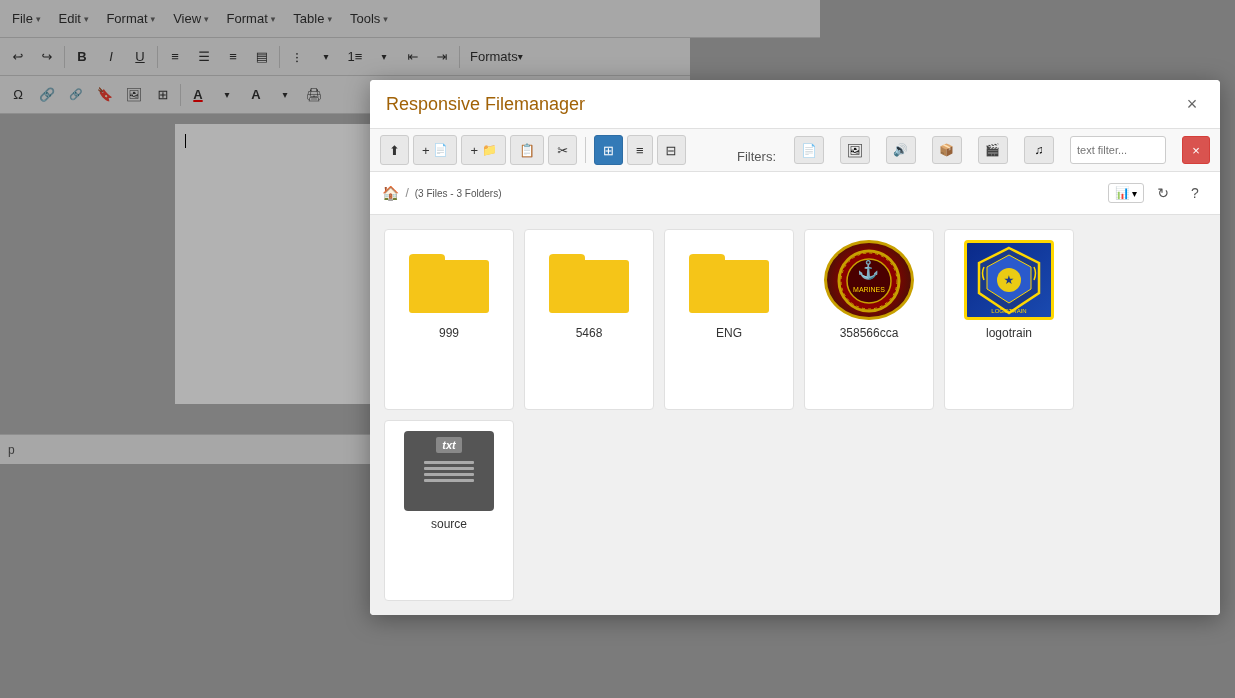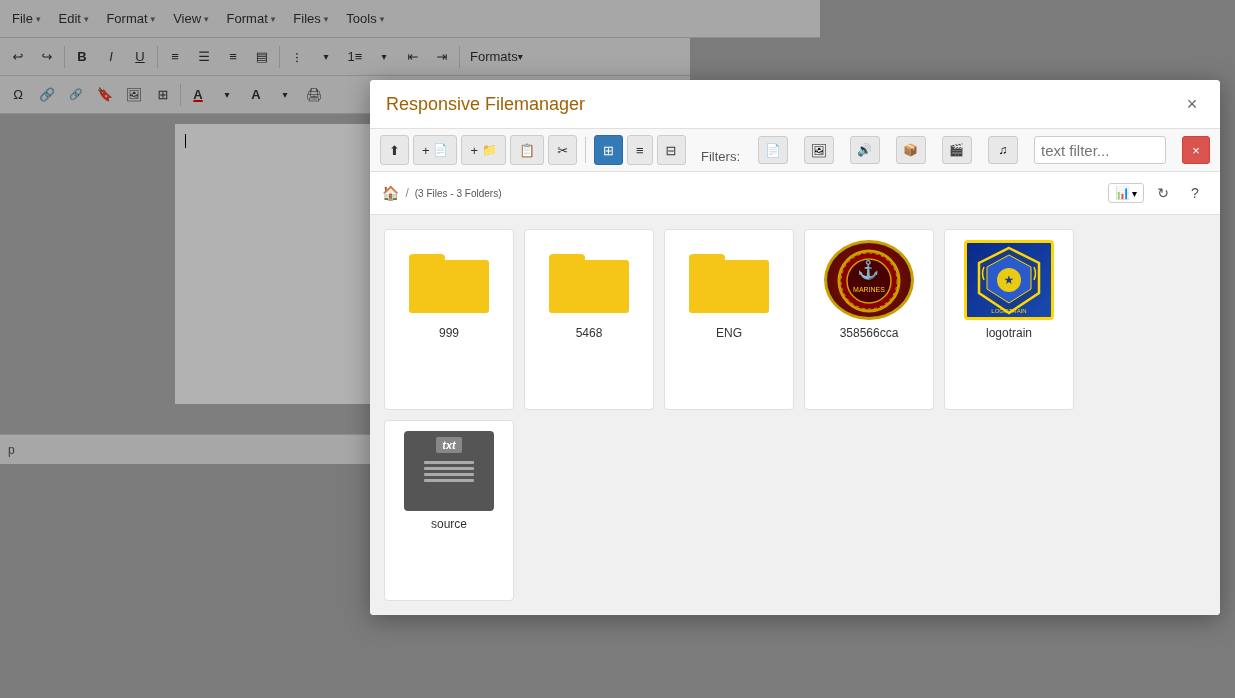--- a/index.html
+++ b/index.html
@@ -237,22 +237,22 @@
       display: flex;
       align-items: center;
       justify-content: center;
       font-size: 13px;
     }
     .fm-search {
       height: 28px;
       padding: 0 6px;
       border: 1px solid #ccc;
       border-radius: 3px;
-      font-size: 15px;
-      width: 132px;
+      font-size: 11px;
+      width: 96px;
       color: #aaa;
     }
     .fm-clear-btn {
       width: 28px;
       height: 28px;
       background: #d9534f;
       border: 1px solid #d43f3a;
       border-radius: 3px;
       cursor: pointer;
       display: flex;
@@ -458,21 +458,21 @@
   </div>
   <div class="menu-item">
     <span>View</span>
     <span class="menu-arrow">▾</span>
   </div>
   <div class="menu-item">
     <span>Format</span>
     <span class="menu-arrow">▾</span>
   </div>
   <div class="menu-item">
-    <span>Files</span>
+    <span>Table</span>
     <span class="menu-arrow">▾</span>
   </div>
   <div class="menu-item">
     <span>Tools</span>
     <span class="menu-arrow">▾</span>
   </div>
 </div>
 
 <div class="toolbar">
   <div class="tb-btn" title="Undo">↩</div>

